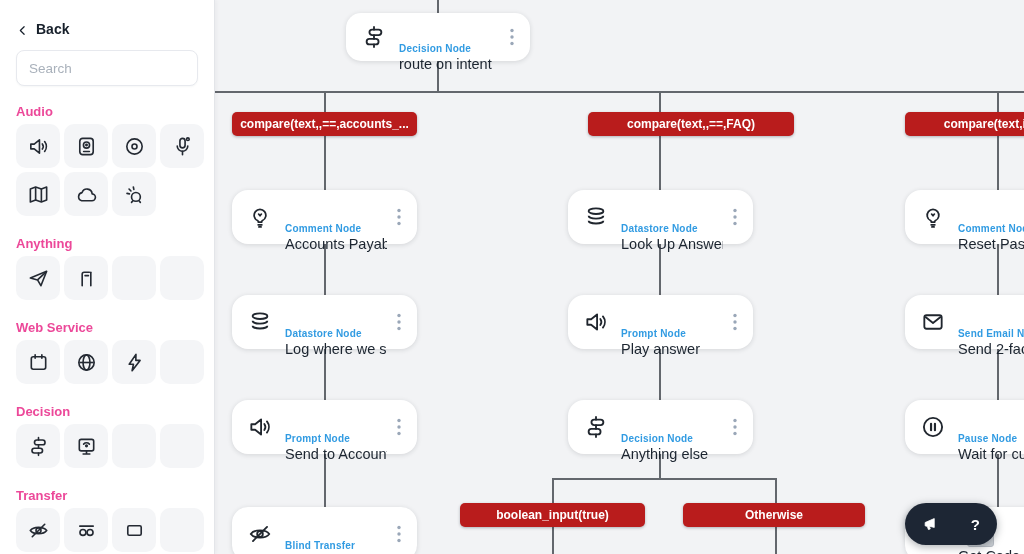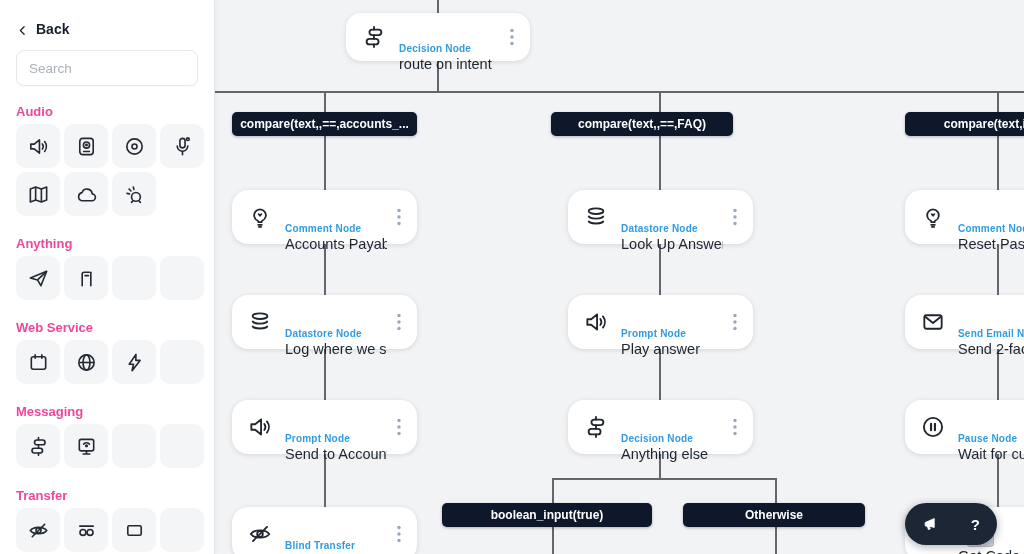--- a/index.html
+++ b/index.html
@@ -34,21 +34,21 @@
           z-index:5; cursor:pointer; }
   .node.root { width:184px; height:48px; border-radius:15px; }
   .node .node-icon { flex:0 0 auto; width:26px; height:26px; margin-right:12px; }
   .node .node-icon svg { width:26px; height:26px; stroke:#20262e; }
   .node-text { display:flex; flex-direction:column; overflow:hidden; white-space:nowrap; }
   .node-type { font-size:10px; font-weight:700; color:#319be2; letter-spacing:.2px; margin-bottom:2px;margin-top:41px; }
   .node-title { font-size:14.5px; color:#1c2530; }
   .kebab { position:absolute; right:11px; top:50%; transform:translateY(-50%); width:14px; height:18px; cursor:pointer; }
   .kebab svg { width:14px; height:18px; fill:#9aa7b8; }
 
-  .branch-pill { position:absolute; height:24px; background:#0f172a; border-radius:5px; color:#fff;
+  .branch-pill { position:absolute; height:24px; background:#b91c1c; border-radius:5px; color:#fff;
                  font-size:12px; font-weight:700; display:flex; align-items:center; justify-content:center;
                  z-index:4; overflow:hidden; white-space:nowrap; cursor:pointer; box-shadow:0 1px 3px rgba(20,28,40,.3); }
 
   .help-pill { position:absolute; left:690px; top:503px; width:92px; height:42px; background:#1d2634; border-radius:21px;
                display:flex; align-items:center; justify-content:space-between; padding:0 17px 0 15px; z-index:20;
                box-shadow:0 2px 8px rgba(15,22,32,.35); }
   .help-pill .hbtn { cursor:pointer; display:flex; align-items:center; }
   .help-pill svg { width:19px; height:19px; }
   .help-q { color:#fff; font-size:15px; font-weight:700; }
   .gray-chip { position:absolute; left:752px; top:533px; width:27px; height:14px; background:#ccd0d5;
@@ -261,21 +261,21 @@
         </svg>
       </div>
     <div class="tile">
         <svg viewBox="0 0 24 24">
           <use href="#i-lightning"></use>
         </svg>
       </div>
     <div class="tile"></div>
   </div>
 
-  <div class="section-label tight">Messaging</div>
+  <div class="section-label tight">Decision</div>
   <div class="tile-grid">
     <div class="tile">
         <svg viewBox="0 0 24 24">
           <use href="#i-route"></use>
         </svg>
       </div>
     <div class="tile">
         <svg viewBox="0 0 24 24">
           <use href="#i-screen-phone"></use>
         </svg>
@@ -327,23 +327,23 @@
   <div class="cline vline" style="left:782px; top:136px; height:54px"></div>
   <div class="cline vline" style="left:782px; top:244px; height:51px"></div>
   <div class="cline vline" style="left:782px; top:349px; height:51px"></div>
   <div class="cline vline" style="left:782px; top:454px; height:53px"></div>
 
   <div class="cline hline" style="left:337px; top:478px; width:224px"></div>
   <div class="cline vline" style="left:337px; top:478px; height:76px"></div>
   <div class="cline vline" style="left:560px; top:478px; height:76px"></div>
 
   <div class="branch-pill" style="left:17px;  top:112px; width:185px">compare(text,,==,accounts_...</div>
-  <div class="branch-pill" style="left:336px; top:112px; width:182px">compare(text,,==,FAQ)</div>
+  <div class="branch-pill" style="left:373px; top:112px; width:206px">compare(text,,==,FAQ)</div>
   <div class="branch-pill" style="left:690px; top:112px; width:185px">compare(text,inten</div>
-  <div class="branch-pill" style="left:227px; top:503px; width:210px">boolean_input(true)</div>
+  <div class="branch-pill" style="left:245px; top:503px; width:185px">boolean_input(true)</div>
   <div class="branch-pill" style="left:468px; top:503px; width:182px">Otherwise</div>
 
   <div class="node root" style="left:131px; top:13px">
     <span class="node-icon"><svg viewBox="0 0 24 24">
           <use href="#i-route"></use>
         </svg></span>
     <span class="node-text">
       <span class="node-type">Decision Node</span>
       <span class="node-title">route on intent</span>
     </span>

